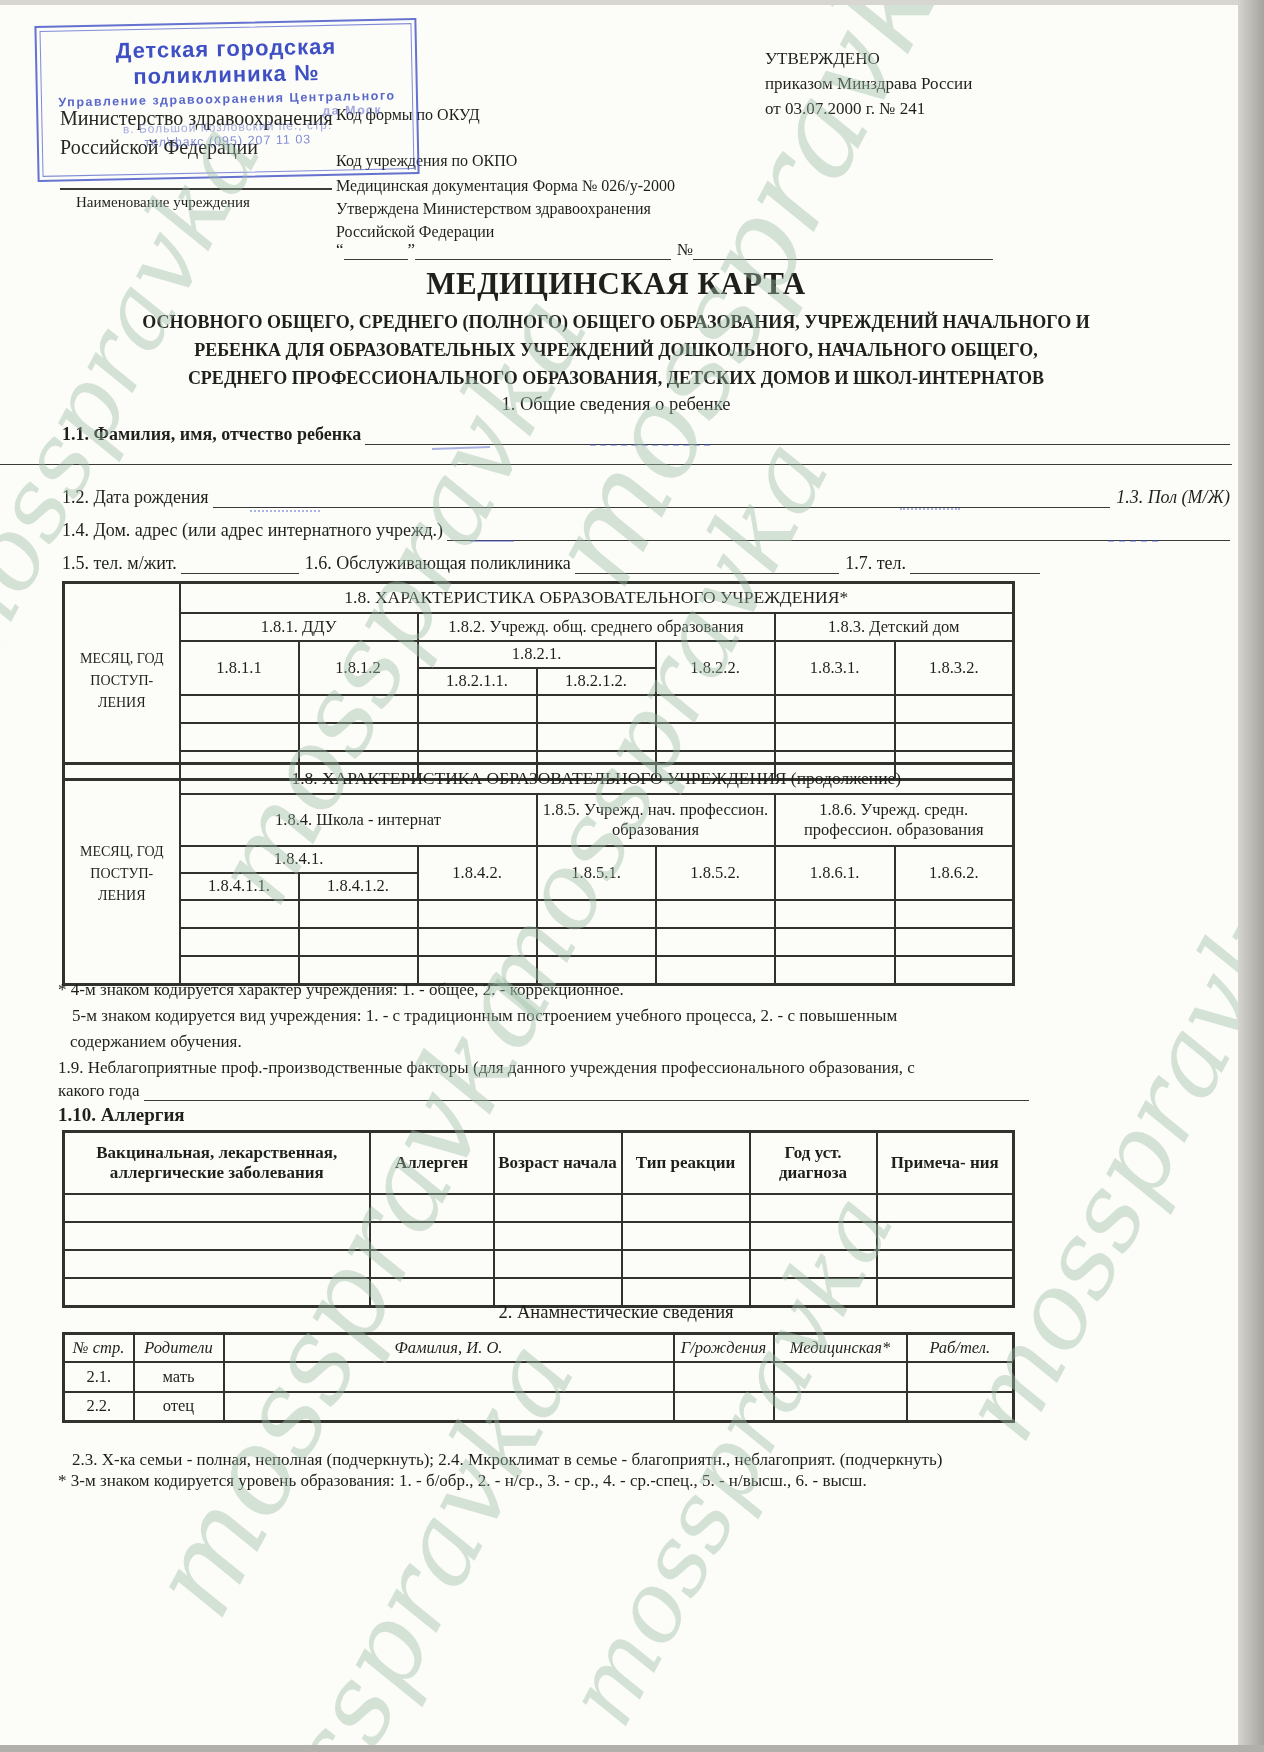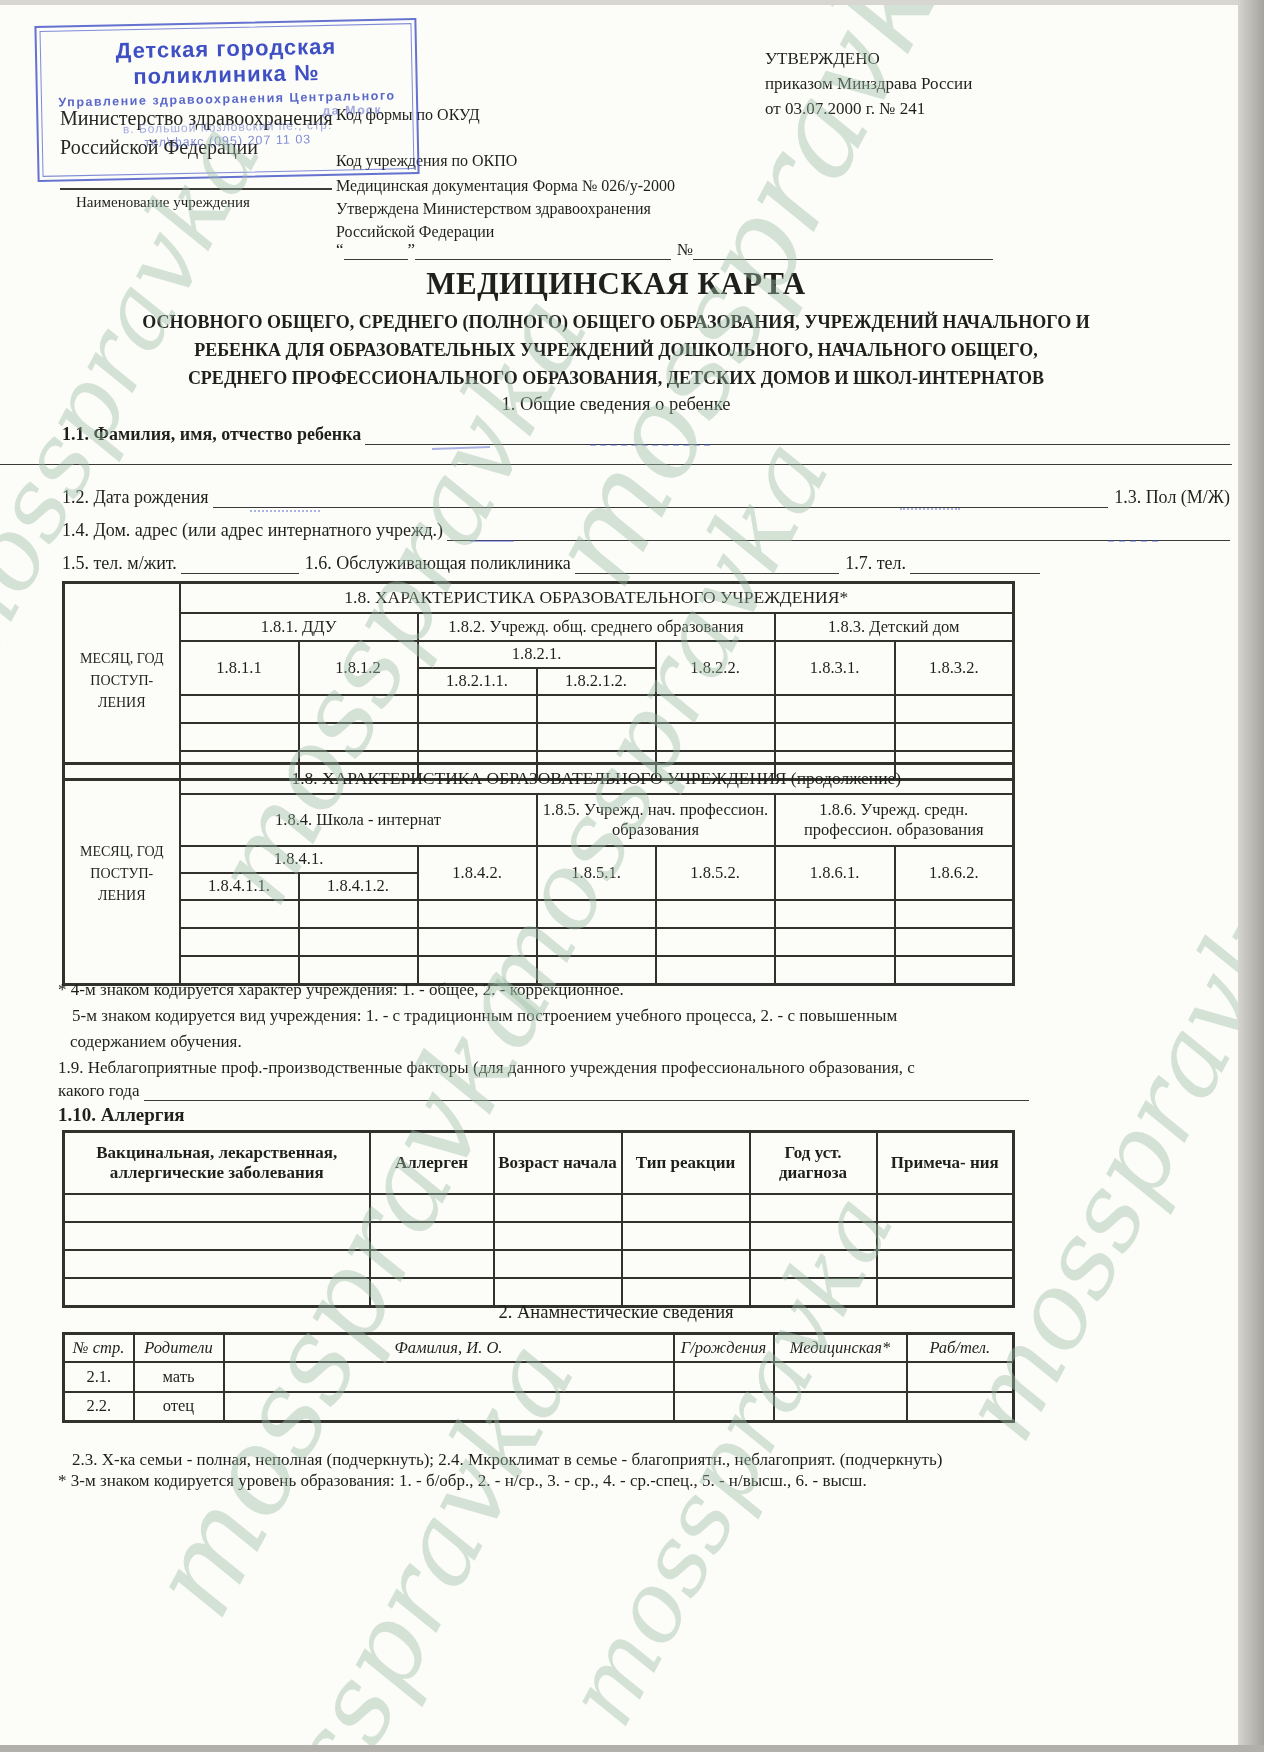--- a/index.html
+++ b/index.html
@@ -130,21 +130,21 @@
 
   <div class="abs frow" style="left:62px;top:424px;width:1168px;font-weight:bold;">
     <span class="lbl">1.1. Фамилия, имя, отчество ребенка</span>
     <span class="fill"></span>
   </div>
   <div class="abs fullline"></div>
 
   <div class="abs frow" style="left:62px;top:487px;width:1168px;">
     <span class="lbl">1.2. Дата рождения</span>
     <span class="fill"></span>
-    <span class="lbl" style="margin-left:6px;">1.3. Пол (М/Ж)</span>
+    <span class="lbl" style="margin-left:6px;font-style:italic;">1.3. Пол (М/Ж)</span>
   </div>
 
   <div class="abs frow" style="left:62px;top:520px;width:1168px;">
     <span class="lbl">1.4. Дом. адрес (или адрес интернатного учрежд.)</span>
     <span class="fill"></span>
   </div>
 
   <div class="abs frow" style="left:62px;top:553px;width:978px;">
     <span class="lbl">1.5. тел. м/жит.</span>
     <span class="fill" style="max-width:118px;"></span>

